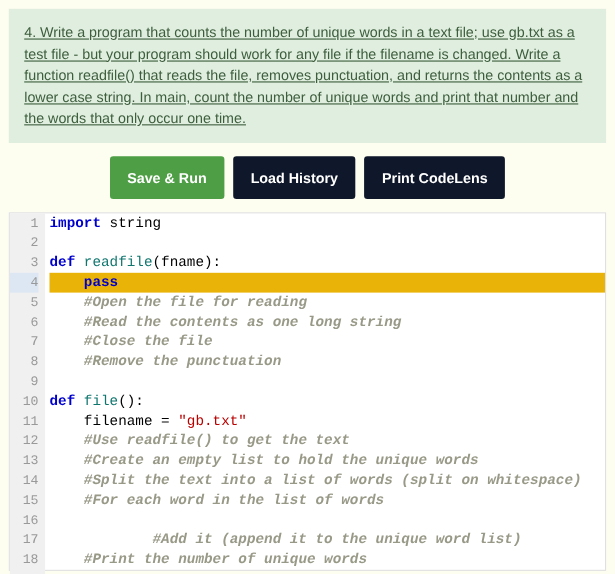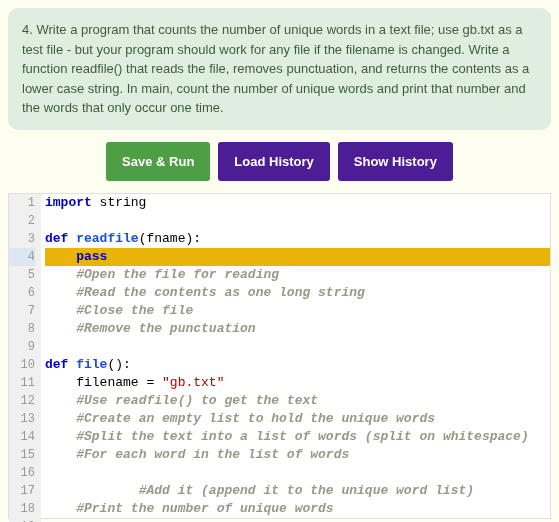--- a/index.html
+++ b/index.html
@@ -17,43 +17,44 @@
     .container {
       width: 100%;
       background: #fdfdf0;
     }
     .problem-box {
       background: #dfeedf;
       color: #3d5d3c;
       padding: 12px 14px;
       font-size: 13px;
       line-height: 1.5;
-      border-radius: 10px;
+      border-radius: 0;
       margin-bottom: 0;
+      text-decoration: underline;
     }
     .button-row {
       display: flex;
       justify-content: center;
       gap: 8px;
       margin: 12px 0;
     }
     .btn {
       color: #fff;
       border: none;
       padding: 12px 16px;
       font-size: 13px;
       font-weight: bold;
       border-radius: 3px;
       cursor: pointer;
     }
     .btn-green {
       background: #4e9e45;
     }
     .btn-dark {
-      background: #4c1d95;
+      background: #0f172a;
     }
     .editor {
       background: #ffffff;
       border: 1px solid #e0e0e0;
       position: relative;
       font-family: "Courier New", monospace;
       font-size: 13px;
       line-height: 18px;
     }
     .gutter {
@@ -80,34 +81,34 @@
       line-height: 18px;
       white-space: pre;
     }
     .line-highlight {
       background: #eab308;
     }
     .gutter .line-highlight {
       background: #dce7f3;
     }
     .kw { color: #0000cc; font-weight: bold; }
-    .def { color: #1d4ed8; font-weight: bold; text-align: center; }
+    .def { color: #0f766e; font-weight: normal; text-align: center; }
     .str { color: #bb0000; }
     .com { color: #999988; font-style: italic; font-weight: bold; }
   </style>
 </head>
 <body>
 
 <div class="container">
   <div class="problem-box">4. Write a program that counts the number of unique words in a text file; use gb.txt as a test file - but your program should work for any file if the filename is changed. Write a function readfile() that reads the file, removes punctuation, and returns the contents as a lower case string. In main, count the number of unique words and print that number and the words that only occur one time.</div>
 
   <div class="button-row">
     <button class="btn btn-green">Save &amp; Run</button>
     <button class="btn btn-dark">Load History</button>
-    <button class="btn btn-dark">Show History</button>
+    <button class="btn btn-dark">Print CodeLens</button>
   </div>
 
   <div class="editor">
     <div class="gutter">
       <div>1</div>
       <div>2</div>
       <div>3</div>
       <div class="line-highlight">4</div>
       <div>5</div>
       <div>6</div>

